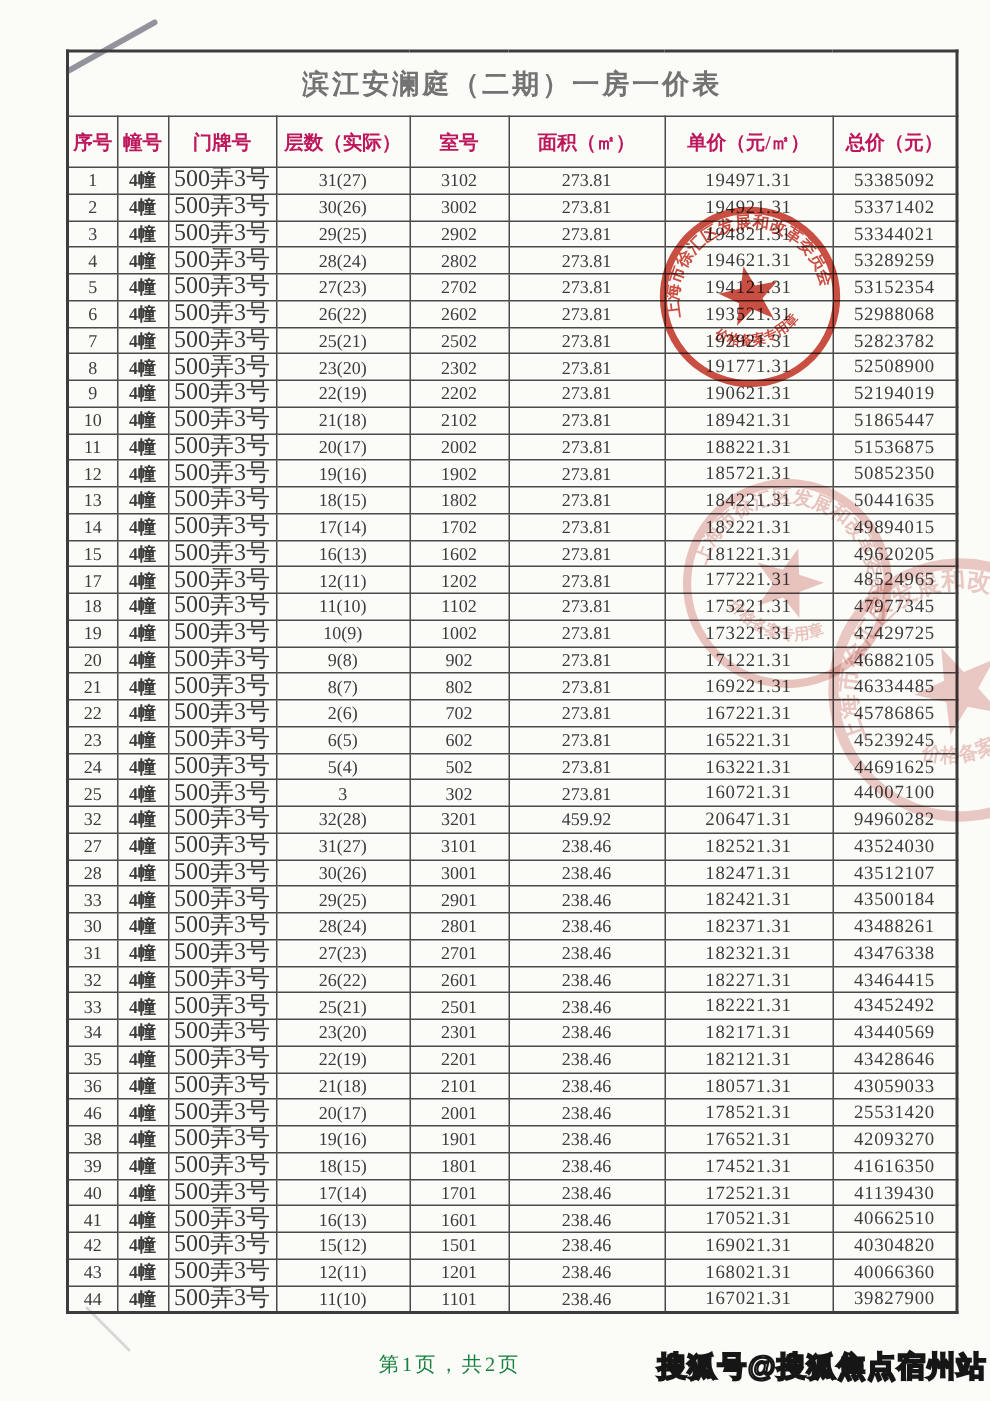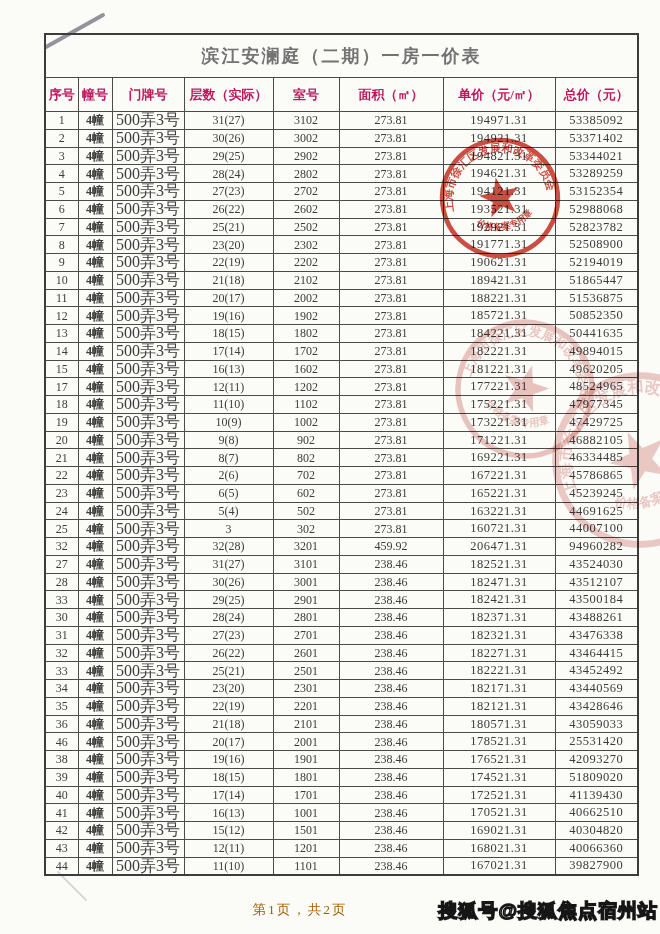--- a/index.html
+++ b/index.html
@@ -59,21 +59,21 @@
     transform:rotate(17deg);opacity:.33;color:#c4524a;}
   .stamp-faint-b{left:548px;top:368px;width:184px;height:184px;
     transform:rotate(-24deg);opacity:.30;color:#c4524a;}
 
   
   .pen-mark{position:absolute;left:0;top:0;}
   .crease-mark{position:absolute;left:0;top:0;}
   .page-footer{
     position:absolute;left:0;top:901px;width:600px;
     text-align:center;
-    font-size:13.5px;letter-spacing:2px;color:#a16207;
+    font-size:13.5px;letter-spacing:2px;color:#15803d;
     font-family:"Liberation Serif","DejaVu Serif",serif;
   }
   .watermark{
     position:absolute;right:2px;top:898px;
     font-family:"Liberation Sans","DejaVu Sans",sans-serif;
     font-size:19px;font-weight:700;letter-spacing:1px;
     color:#f4f4f2;
     -webkit-text-stroke:1.4px #161616;
     text-shadow:0 0 1px #161616;
   }
@@ -489,38 +489,38 @@
           <td>42093270</td>
         </tr>
         <tr>
           <td>39</td>
           <td>4幢</td>
           <td>500弄3号</td>
           <td>18(15)</td>
           <td>1801</td>
           <td>238.46</td>
           <td>174521.31</td>
-          <td>51809020</td>
+          <td>41616350</td>
         </tr>
         <tr>
           <td>40</td>
           <td>4幢</td>
           <td>500弄3号</td>
           <td>17(14)</td>
           <td>1701</td>
           <td>238.46</td>
           <td>172521.31</td>
           <td>41139430</td>
         </tr>
         <tr>
           <td>41</td>
           <td>4幢</td>
           <td>500弄3号</td>
           <td>16(13)</td>
-          <td>1001</td>
+          <td>1601</td>
           <td>238.46</td>
           <td>170521.31</td>
           <td>40662510</td>
         </tr>
         <tr>
           <td>42</td>
           <td>4幢</td>
           <td>500弄3号</td>
           <td>15(12)</td>
           <td>1501</td>

